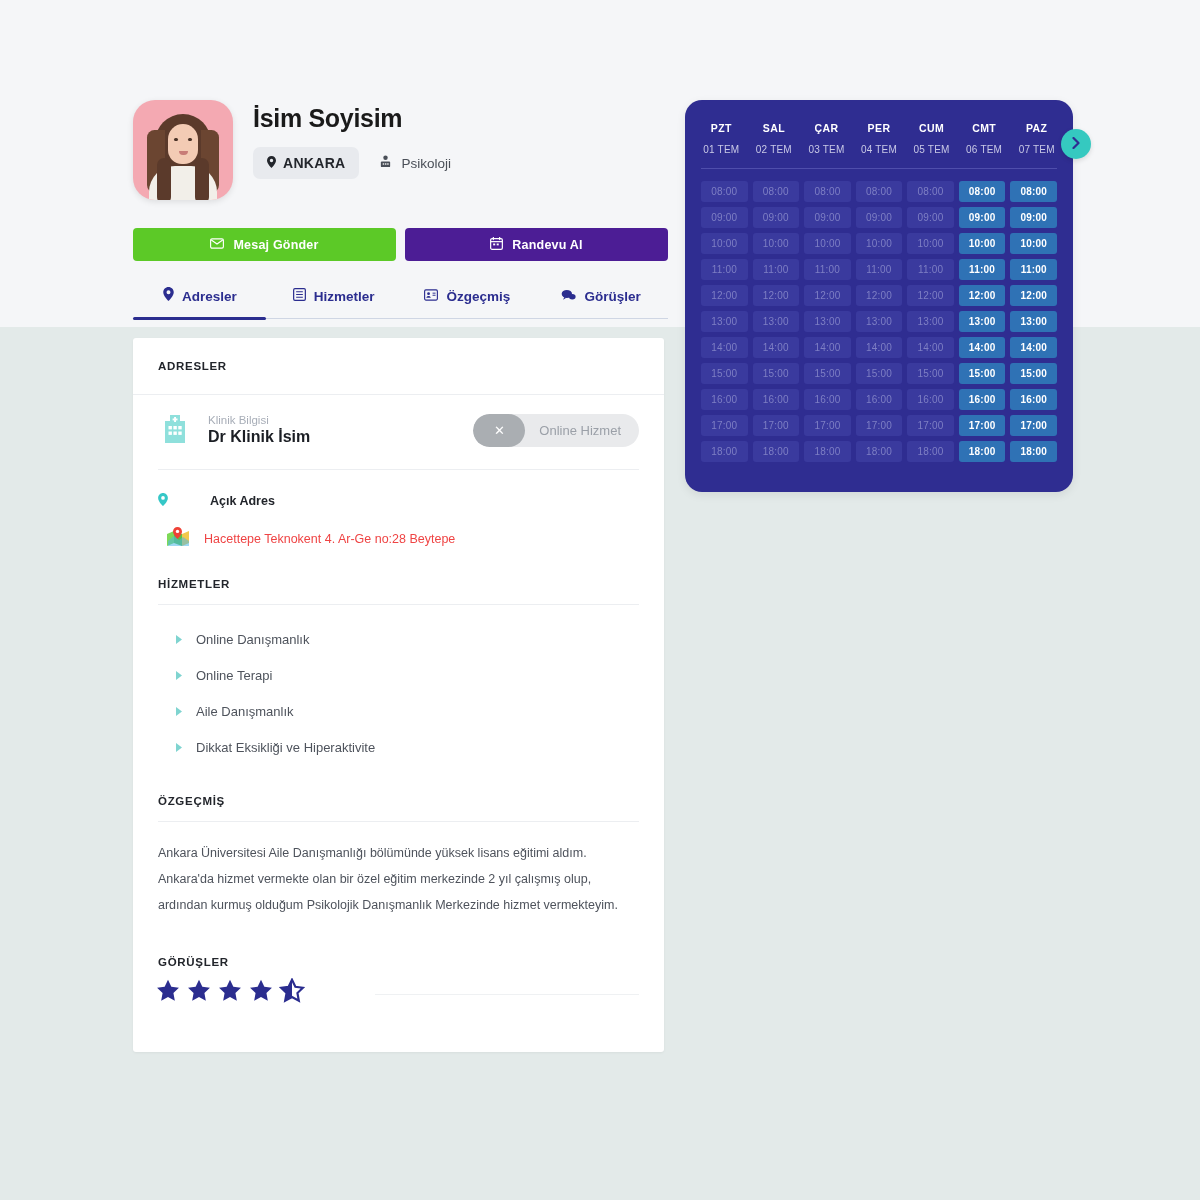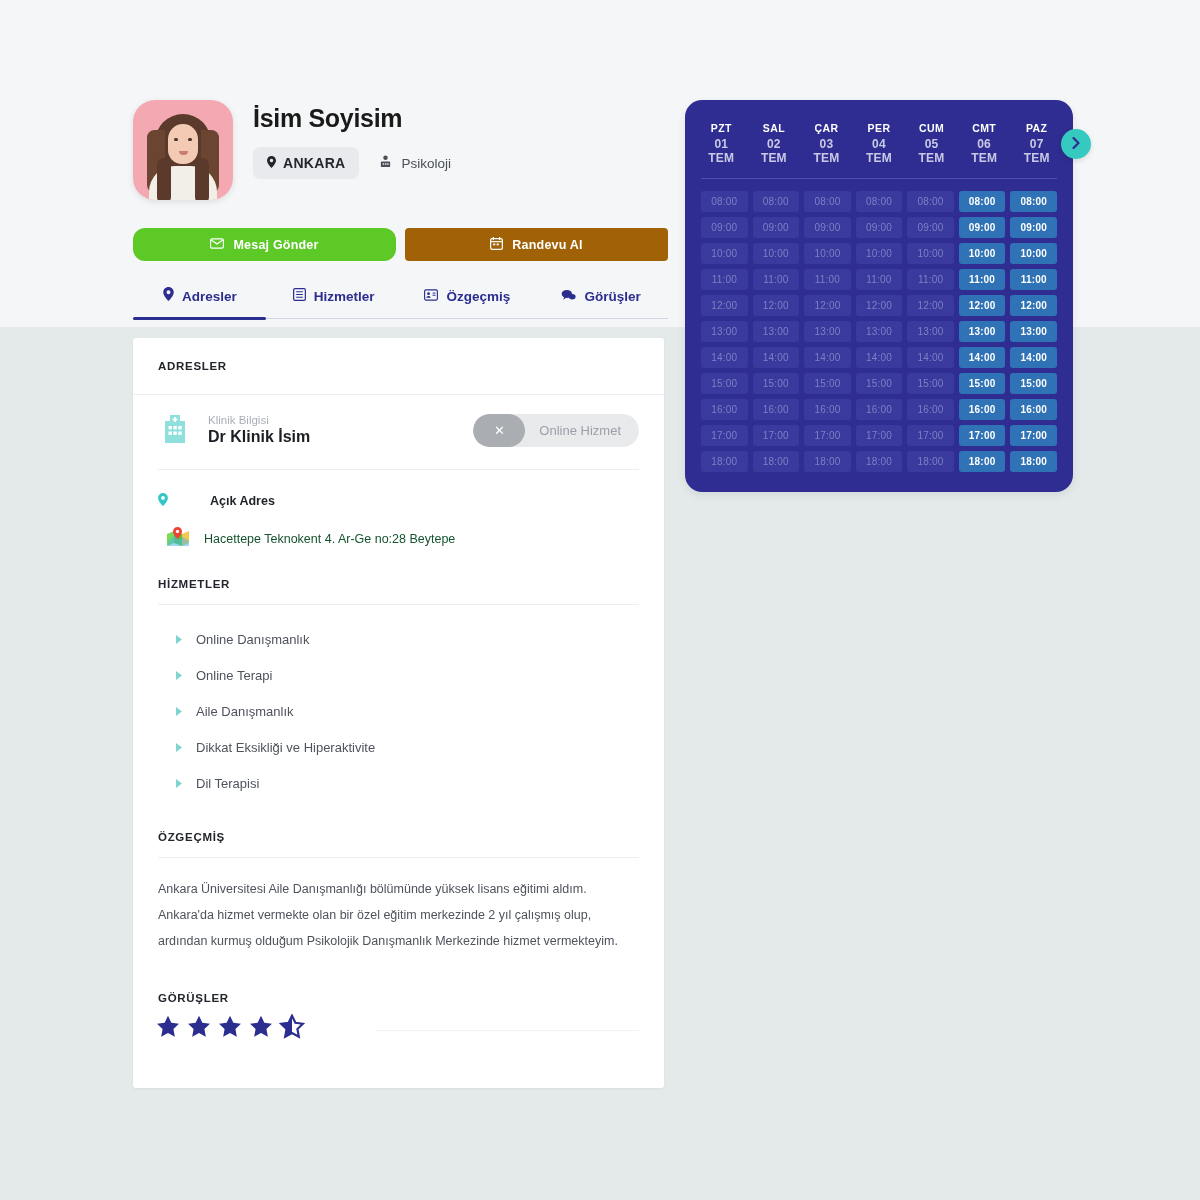--- a/index.html
+++ b/index.html
@@ -48,22 +48,22 @@
   .chip { display:inline-flex; align-items:center; gap:7px;
           background:#e8eaee; border-radius:7px; padding:7px 14px; }
   .chip-txt { font-size:14px; font-weight:bold; color:#23262c; letter-spacing:.3px; }
   .meta-item { display:inline-flex; align-items:center; gap:9px; }
   .meta-txt { font-size:13.5px; color:#4a4f58; }
 
   .btn-row { display:flex; gap:9px; margin-top:28px; }
   .btn { flex:1; height:33px; border-radius:4px; display:flex; align-items:center;
          justify-content:center; gap:9px; color:#fff; font-size:12.5px; font-weight:bold;
          cursor:pointer; border:none; letter-spacing:.2px; }
-  .btn-green { background:#5cc927;border-radius:12px; }
-  .btn-teal  { background:#a16207; }
+  .btn-green { background:#5cc927; }
+  .btn-teal  { background:#4c1d95; }
 
   .tabs { display:flex; margin-top:26px; border-bottom:1px solid #cfd6e4; position:relative; }
   .tab { flex:1; display:flex; align-items:center; justify-content:center; gap:8px;
          padding-bottom:13px; cursor:pointer; }
   .tab-lbl { font-size:13.5px; color:#2b2d8f; font-weight:600; }
   .tab.active::after { content:""; position:absolute; left:0; bottom:-2px;
                        width:133px; height:3px; background:#2b2d8f; border-radius:2px; }
 
   .card { background:#fff; border-radius:3px; margin-top:19px; width:531px;
           box-shadow:0 1px 3px rgba(0,0,0,.05); padding-bottom:44px; }
@@ -79,21 +79,21 @@
   .toggle-knob { width:52px; height:33px; background:#aaaeb2; display:flex;
                  align-items:center; justify-content:center; border-radius:17px;
                  color:#fff; font-size:13px; }
   .toggle-lbl { padding:0 18px 0 14px; font-size:13px; color:#9ba0a8; }
 
   .divider { height:1px; background:#eceef1; margin:0 25px; }
 
   .addr-head { display:flex; align-items:center; gap:9px; padding:22px 25px 0 25px; }
   .addr-head-t { font-size:12.5px; font-weight:bold; color:#22252b;margin-left:33px; }
   .addr-row { display:flex; align-items:center; gap:14px; padding:16px 25px 0 33px; }
-  .addr-txt { font-size:12.5px; color:#14532d; }
+  .addr-txt { font-size:12.5px; color:#ef4444; }
 
   .svc-head { padding:26px 25px 14px 25px; }
   .svc-divider { height:1px; background:#eceef1; margin:0 25px; }
   .svc-list { padding:16px 25px 0 25px; }
   .svc-item { display:flex; align-items:center; gap:14px; padding:9px 0 9px 18px; }
   .svc-txt { font-size:13px; color:#4e535c; }
 
   .cv-head { padding:30px 25px 14px 25px; }
   .cv-body { padding:18px 25px 0 25px; }
   .cv-line { font-size:12.5px; color:#4e535c; line-height:26px; }
@@ -107,21 +107,21 @@
   .cal { position:absolute; left:685px; top:100px; width:388px; height:392px;
          background:#2f2d91; border-radius:17px; padding:22px 16px 16px 16px;
          box-shadow:0 3px 10px rgba(0,0,0,.08); }
   .cal-next { position:absolute; left:1061px; top:129px; width:30px; height:30px;
               border-radius:50%; background:#35c9c0; display:flex; align-items:center;
               justify-content:center; cursor:pointer; box-shadow:0 2px 5px rgba(0,0,0,.12); }
   .cal-days { display:grid; grid-template-columns:repeat(7,1fr); gap:16px;
               padding:0 2px 13px 2px; border-bottom:1px solid #4f4eac; }
   .cal-day { text-align:center; }
   .cd-n { font-size:10.5px; font-weight:bold; color:#fff; letter-spacing:.4px; }
-  .cd-d { font-size:12px; color:#c9c9e6; margin-top:3px; letter-spacing:.2px;font-weight:bold; }
+  .cd-d { font-size:10px; color:#c9c9e6; margin-top:10px; letter-spacing:.2px; }
   .cal-grid { display:grid; grid-template-columns:repeat(7,1fr); gap:5px; margin-top:12px; }
   .slot { height:21px; border-radius:3px; display:flex; align-items:center;
           justify-content:center; font-size:10px; letter-spacing:.2px; }
   .slot.off { background:#3a3a9e; color:#7e7fc4; }
   .slot.on  { background:#2f72b5; color:#fff; font-weight:bold; cursor:pointer; }
 </style>
 </head>
 <body>
 
 <div id="root">
@@ -312,26 +312,20 @@
           <span><svg width="6" height="9" viewBox="0 0 6 9">
                 <path d="M0 0l6 4.5L0 9z" fill="#7fd4d0"></path>
               </svg></span>
           <span class="svc-txt">Aile Danışmanlık</span>
         </div>
         <div class="svc-item">
           <span><svg width="6" height="9" viewBox="0 0 6 9">
                 <path d="M0 0l6 4.5L0 9z" fill="#7fd4d0"></path>
               </svg></span>
           <span class="svc-txt">Dikkat Eksikliği ve Hiperaktivite</span>
-        </div>
-        <div class="svc-item">
-          <span><svg width="6" height="9" viewBox="0 0 6 9">
-                <path d="M0 0l6 4.5L0 9z" fill="#7fd4d0"></path>
-              </svg></span>
-          <span class="svc-txt">Dil Terapisi</span>
         </div>
       </div>
 
       <div class="cv-head">
         <div class="sec-title">ÖZGEÇMİŞ</div>
       </div>
       <div class="svc-divider"></div>
       <div class="cv-body">
         <div class="cv-line">Ankara Üniversitesi Aile Danışmanlığı bölümünde yüksek lisans eğitimi aldım.</div>
         <div class="cv-line">Ankara'da hizmet vermekte olan bir özel eğitim merkezinde 2 yıl çalışmış olup,</div>

